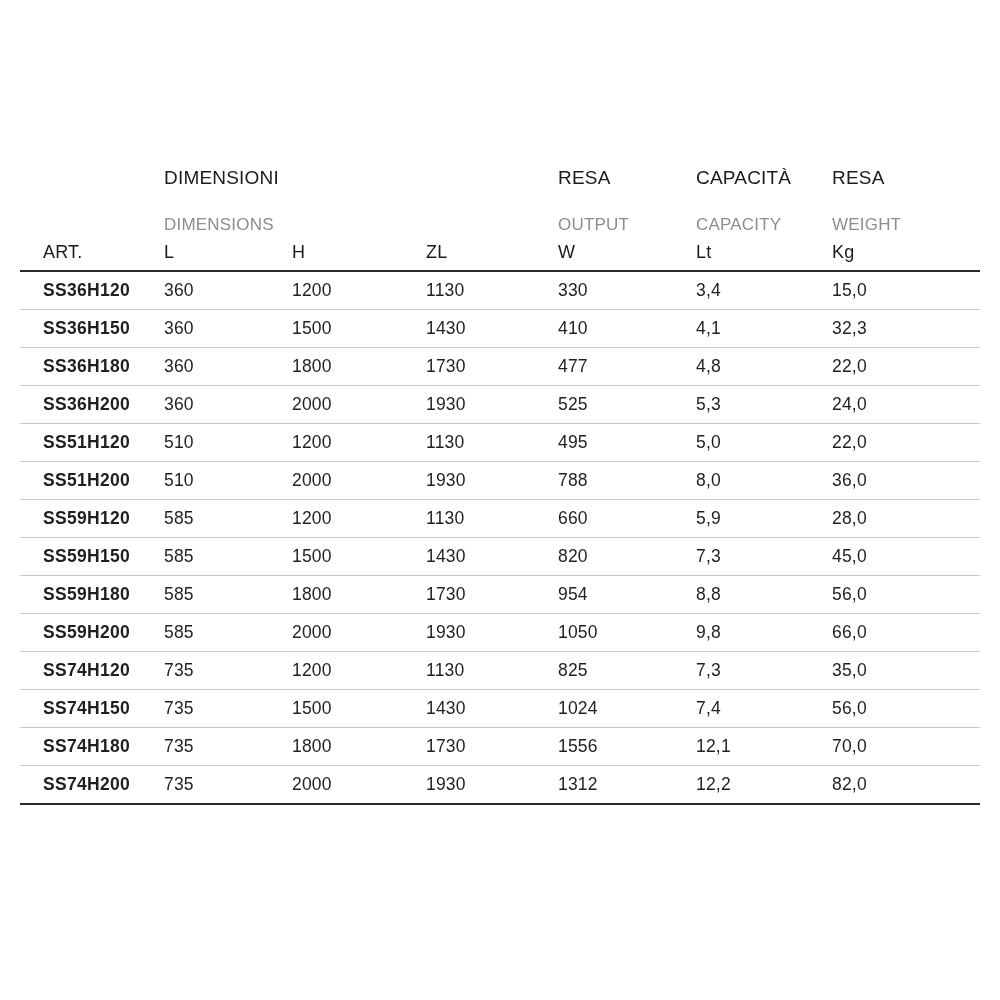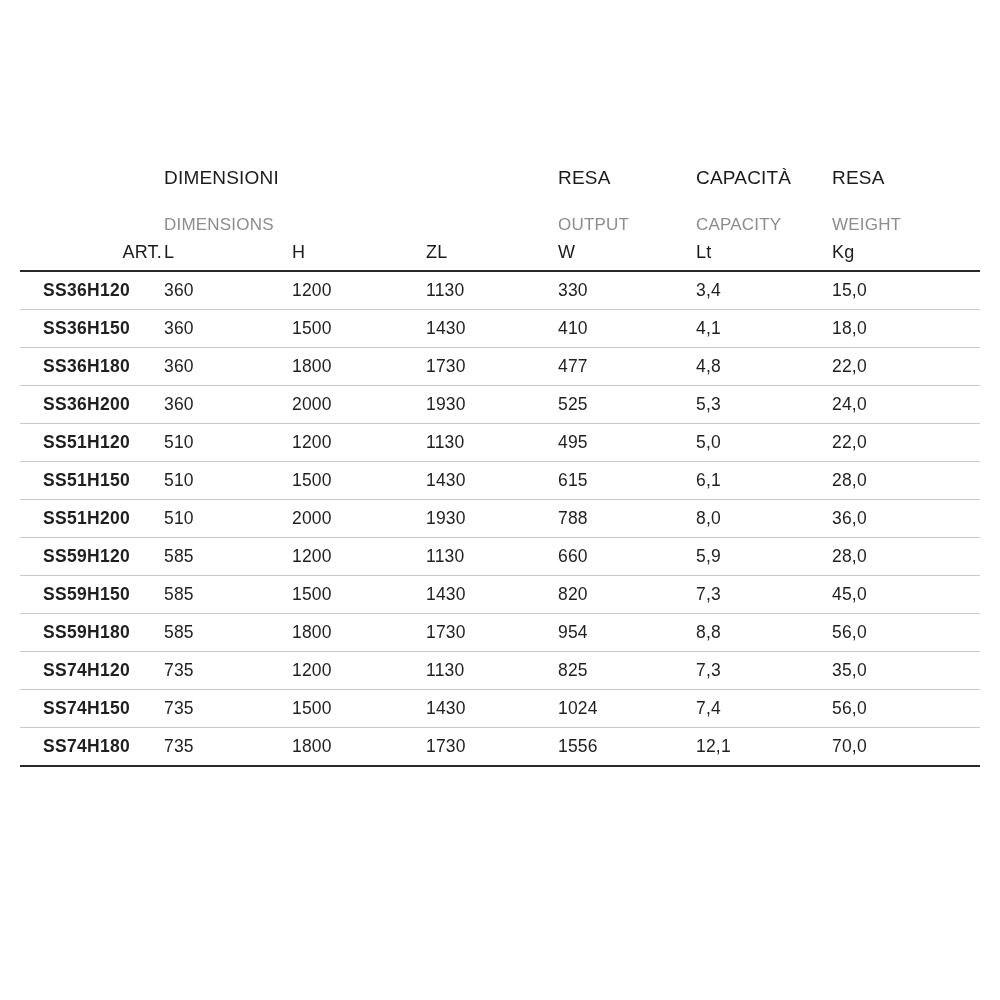--- a/index.html
+++ b/index.html
@@ -64,21 +64,20 @@
   tr.sub-row td {
     border-bottom: 2px solid #2a2a2a;
     padding: 6px 0 7px 2px;
     font-size: 18px;
     color: #1b1b1b;
     vertical-align: bottom;
     letter-spacing: 0.2px;
   }
   tr.sub-row td.art-cell {
     padding-left: 23px;
-    text-align: right;
   }
 
   
   tbody tr.data-row td {
     border-bottom: 1px solid #c9c9c9;
     padding: 8px 0 8px 2px;
     font-size: 17.5px;
     color: #1f1f1f;
     height: 18px;
     letter-spacing: 0.2px;
@@ -155,21 +154,21 @@
         <td>3,4</td>
         <td>15,0</td>
       </tr>
       <tr class="data-row">
         <td class="art-cell">SS36H150</td>
         <td>360</td>
         <td>1500</td>
         <td>1430</td>
         <td>410</td>
         <td>4,1</td>
-        <td>18,0</td>
+        <td>32,3</td>
       </tr>
       <tr class="data-row">
         <td class="art-cell">SS36H180</td>
         <td>360</td>
         <td>1800</td>
         <td>1730</td>
         <td>477</td>
         <td>4,8</td>
         <td>22,0</td>
       </tr>
@@ -185,29 +184,20 @@
       <tr class="data-row">
         <td class="art-cell">SS51H120</td>
         <td>510</td>
         <td>1200</td>
         <td>1130</td>
         <td>495</td>
         <td>5,0</td>
         <td>22,0</td>
       </tr>
       <tr class="data-row">
-        <td class="art-cell">SS51H150</td>
-        <td>510</td>
-        <td>1500</td>
-        <td>1430</td>
-        <td>615</td>
-        <td>6,1</td>
-        <td>28,0</td>
-      </tr>
-      <tr class="data-row">
         <td class="art-cell">SS51H200</td>
         <td>510</td>
         <td>2000</td>
         <td>1930</td>
         <td>788</td>
         <td>8,0</td>
         <td>36,0</td>
       </tr>
       <tr class="data-row">
         <td class="art-cell">SS59H120</td>
@@ -230,20 +220,29 @@
       <tr class="data-row">
         <td class="art-cell">SS59H180</td>
         <td>585</td>
         <td>1800</td>
         <td>1730</td>
         <td>954</td>
         <td>8,8</td>
         <td>56,0</td>
       </tr>
       <tr class="data-row">
+        <td class="art-cell">SS59H200</td>
+        <td>585</td>
+        <td>2000</td>
+        <td>1930</td>
+        <td>1050</td>
+        <td>9,8</td>
+        <td>66,0</td>
+      </tr>
+      <tr class="data-row">
         <td class="art-cell">SS74H120</td>
         <td>735</td>
         <td>1200</td>
         <td>1130</td>
         <td>825</td>
         <td>7,3</td>
         <td>35,0</td>
       </tr>
       <tr class="data-row">
         <td class="art-cell">SS74H150</td>
@@ -256,15 +255,24 @@
       </tr>
       <tr class="data-row">
         <td class="art-cell">SS74H180</td>
         <td>735</td>
         <td>1800</td>
         <td>1730</td>
         <td>1556</td>
         <td>12,1</td>
         <td>70,0</td>
       </tr>
+      <tr class="data-row">
+        <td class="art-cell">SS74H200</td>
+        <td>735</td>
+        <td>2000</td>
+        <td>1930</td>
+        <td>1312</td>
+        <td>12,2</td>
+        <td>82,0</td>
+      </tr>
     </tbody>
   </table>
 </div>
 
 </body></html>

